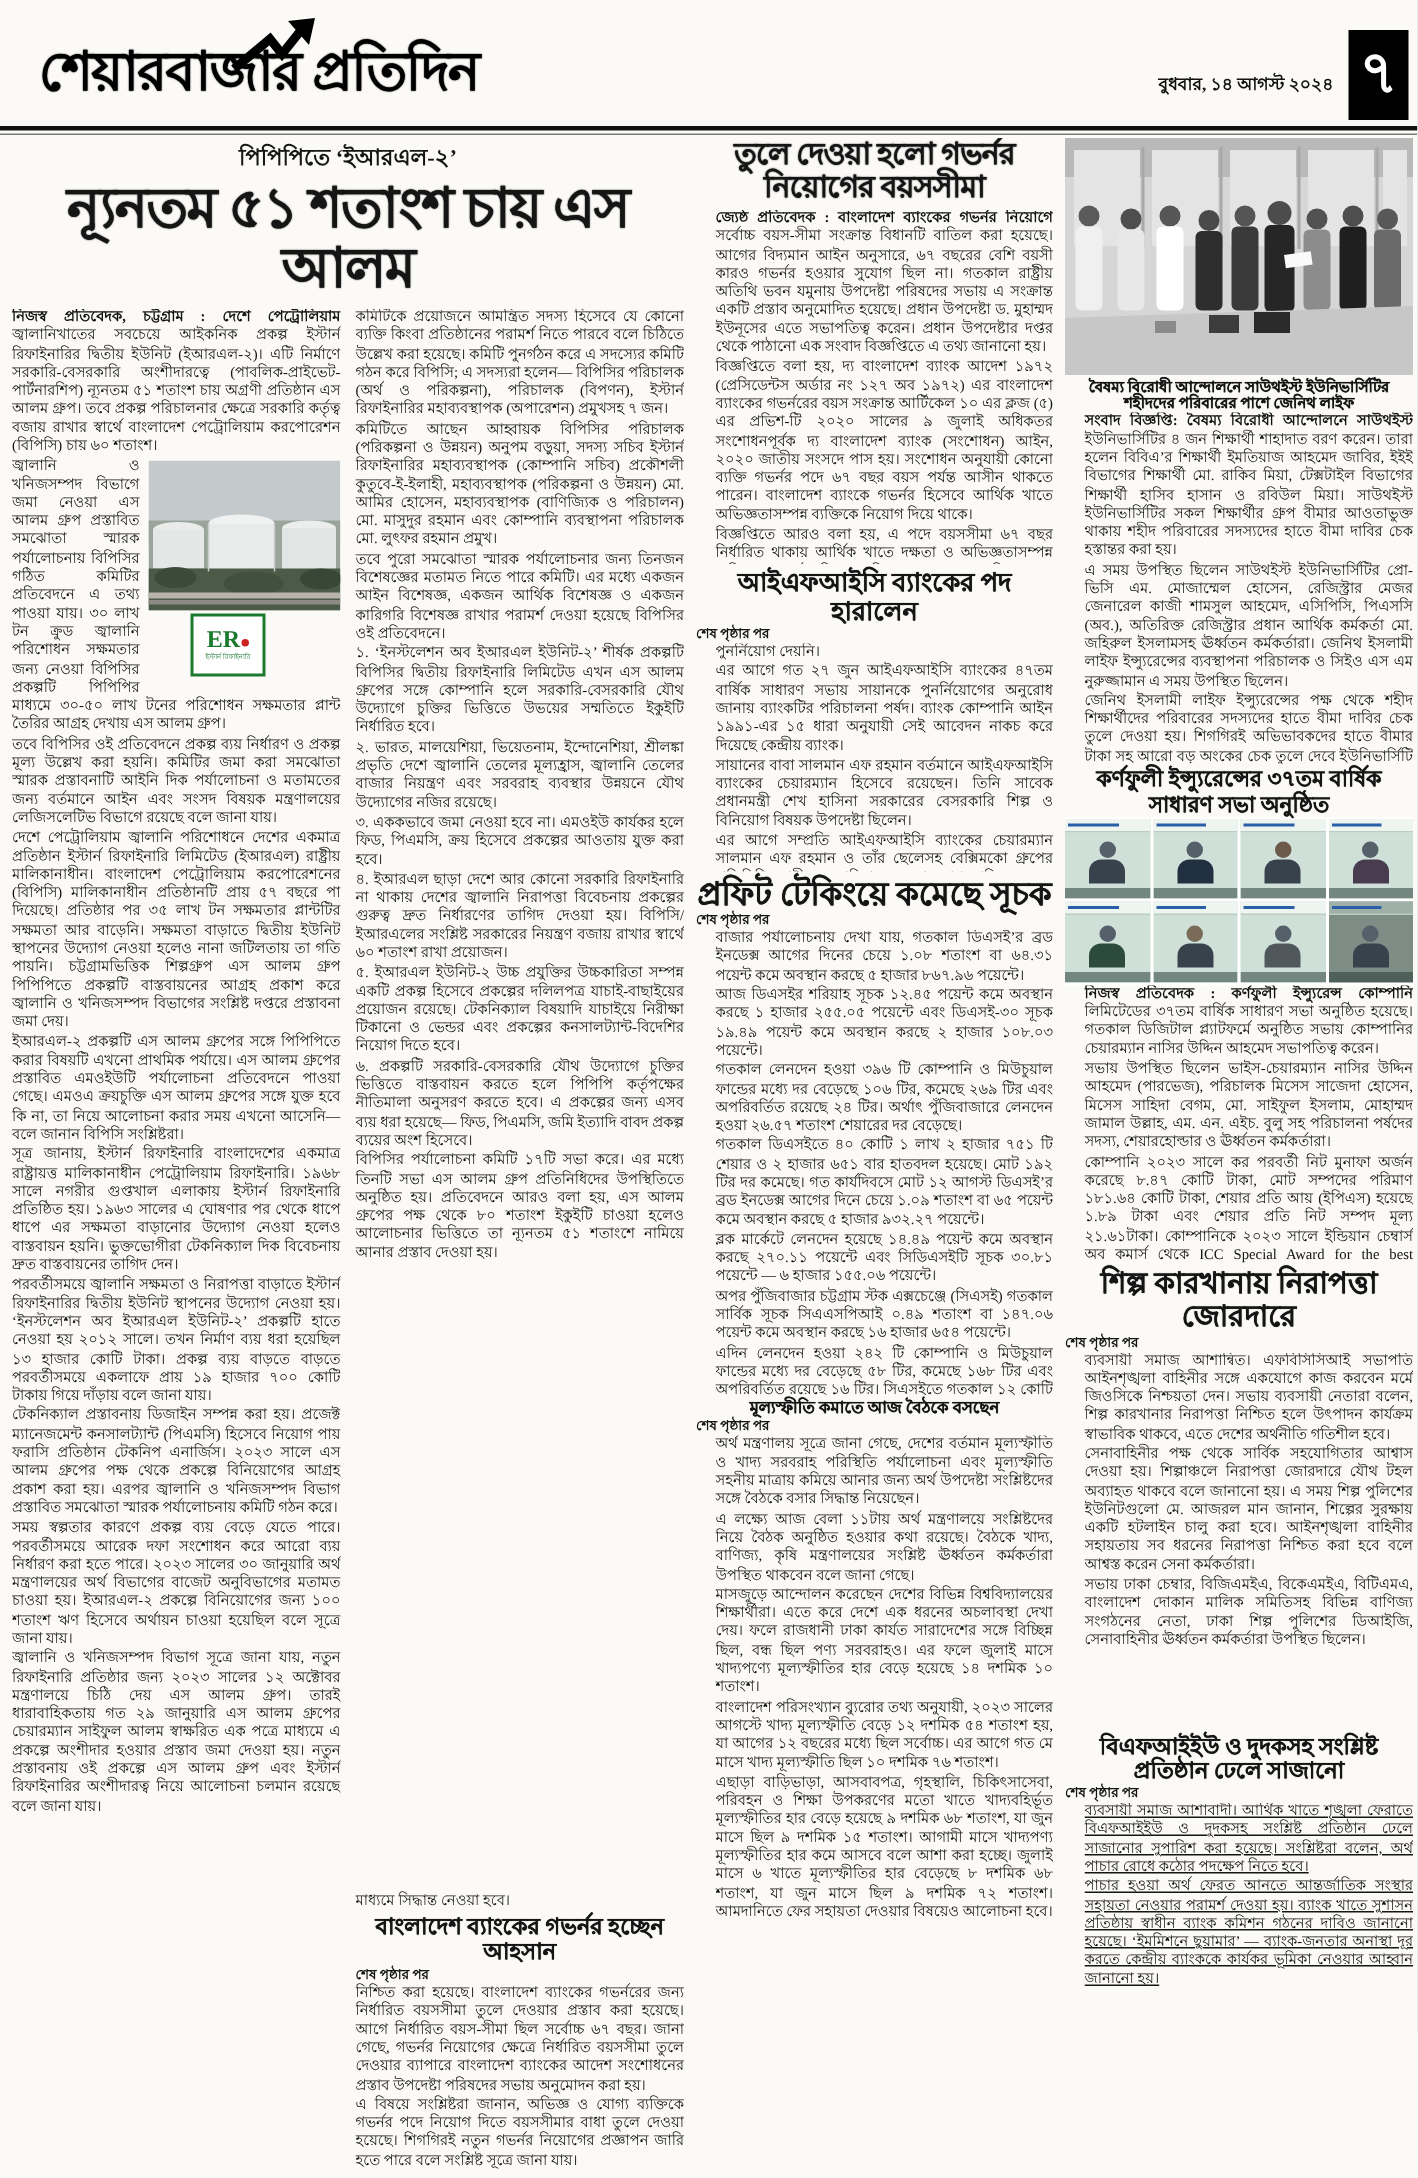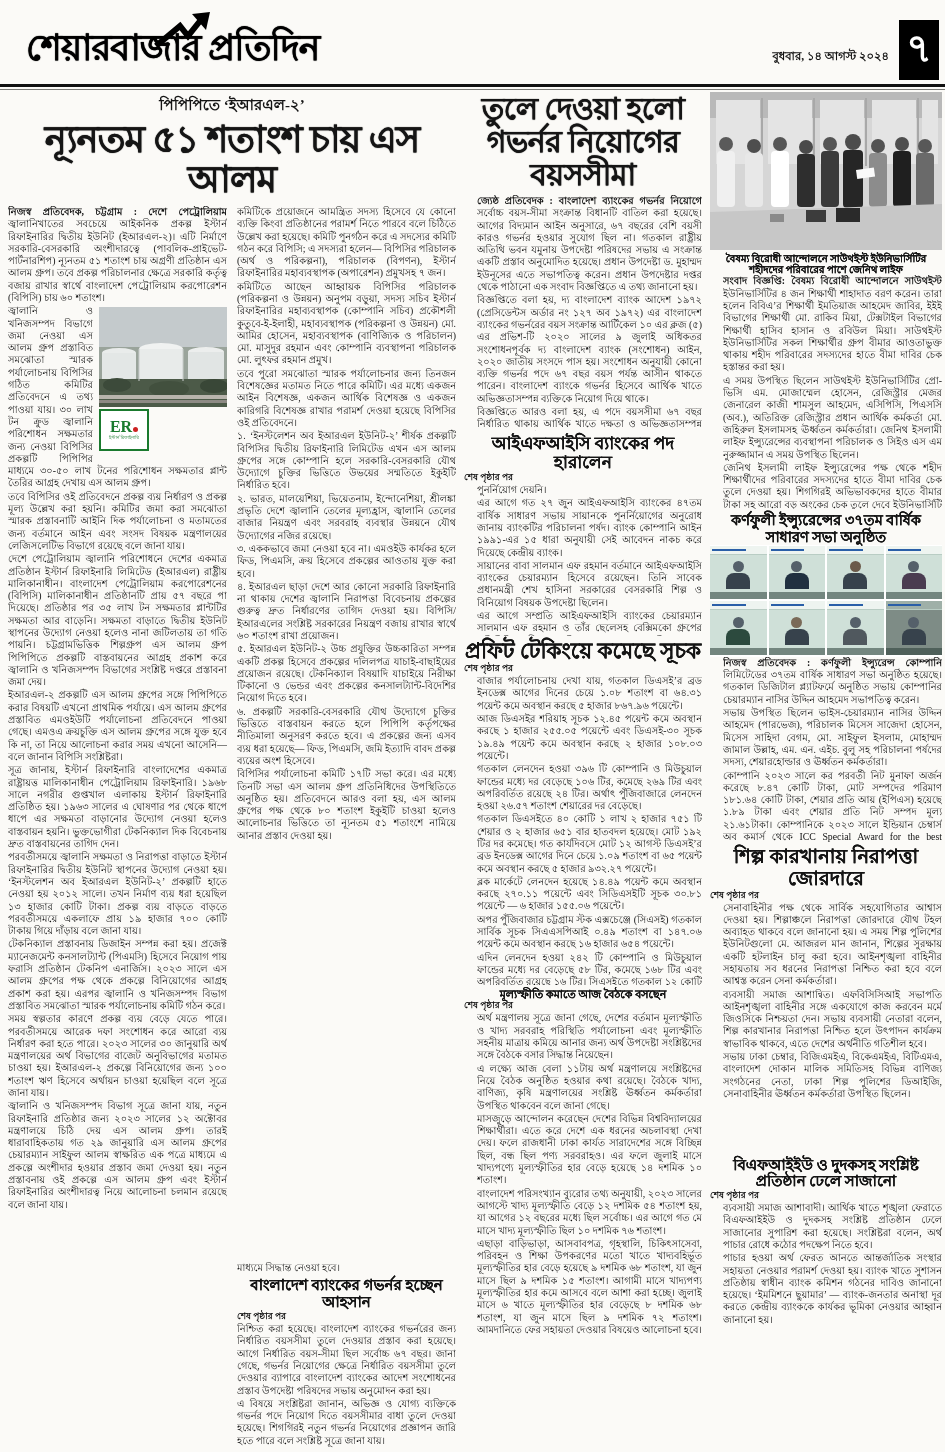--- a/index.html
+++ b/index.html
@@ -32,50 +32,50 @@
   .ncol { width:219px; flex:none; overflow:hidden; display:flex; flex-direction:column; }
   .flow { flex:1 1 auto; overflow:hidden; }
 
   p.b { font-size:9.8px; line-height:12.3px; text-align:justify; color:#121212; margin-bottom:1px; }
   p.b.first::first-line { font-weight:700; }
 
   
   .lead-fig { float:right; width:128px; margin:2px 0 3px 6px; }
   .lead-fig svg { display:block; width:128px; height:100px; }
   .er-logo { width:50px; height:42px; border:2px solid #1a7a2e; background:#fff; margin-top:2px;
-             display:flex; flex-direction:column; align-items:center; justify-content:center; }
+             display:flex; flex-direction:column; align-items:center; justify-content:center;margin-left:28px; }
   .er-letters { font-size:16px; font-weight:900; color:#1a7a2e; line-height:16px; }
   .er-dot { display:inline-block; width:5px; height:5px; background:#cc2222; border-radius:50%; margin-left:1px; }
   .er-cap { font-size:4.5px; color:#1a7a2e; line-height:6px; text-align:center; }
 
   
   .sub-head { text-align:center; font-weight:900; line-height:1.12; text-shadow:0 0 .5px #000; padding-top:3px; }
   .cont-label { font-size:9px; font-weight:700; line-height:11px; margin-bottom:1px; }
 
-  .mid-headline { text-align:center; font-size:30px; line-height:1.1; font-weight:900; letter-spacing:-0.5px;
+  .mid-headline { text-align:center; font-size:20px; line-height:1.1; font-weight:900; letter-spacing:-0.5px;
                   text-shadow:0 0 1px #000; padding:0 0 4px; }
 
   .h-ific { font-size:17px; }
   .h-profit { font-size:21.5px; }
   .h-inflation { font-size:11px; }
   .h-ahsan { font-size:15px; }
   .h-zenith { font-size:10px; }
   .h-karna { font-size:14.5px; }
   .h-industry { font-size:19.5px; }
   .h-bfiu { font-size:15px; }
 
   .blk { overflow:hidden;margin-left:13px; }
   .gov-body { height:236px; }
   .ific-body { height:152px; }
   .profit-body { height:310px; }
   .inflation-body { flex:1 1 auto; }
   .zenith-body { height:234px; }
   .karna-body { height:186px; }
   .industry-body { height:252px; }
-  .bfiu-body { flex:1 1 auto; }
+  .bfiu-body { flex:1 1 auto;text-decoration:underline; }
 
   
   .photo1 { width:232px; height:158px; flex:none; }
   .photo1 svg { display:block; width:232px; height:158px; }
 
   .agm-grid { width:232px; height:112px; flex:none; background:#fff; display:grid;
               grid-template-columns:repeat(4,1fr); grid-template-rows:repeat(2,1fr); gap:2px; padding:1px 0 2px; }
   .tile { position:relative; background:#cfe0d8; overflow:hidden; }
   .tile .thdr { height:9px; background:#eef4f0; border-bottom:1px solid #b9cdc4; display:flex; align-items:center; }
   .tile .thdr i { display:block; width:60%; height:2px; background:#2a5fa8; margin-left:2px; }
@@ -373,22 +373,22 @@
           <p class="b first">নিজস্ব প্রতিবেদক : কর্ণফুলী ইন্স্যুরেন্স কোম্পানি লিমিটেডের ৩৭তম বার্ষিক সাধারণ সভা অনুষ্ঠিত হয়েছে। গতকাল ডিজিটাল প্ল্যাটফর্মে অনুষ্ঠিত সভায় কোম্পানির চেয়ারম্যান নাসির উদ্দিন আহমেদ সভাপতিত্ব করেন।</p>
           <p class="b">সভায় উপস্থিত ছিলেন ভাইস-চেয়ারম্যান নাসির উদ্দিন আহমেদ (পারভেজ), পরিচালক মিসেস সাজেদা হোসেন, মিসেস সাহিদা বেগম, মো. সাইফুল ইসলাম, মোহাম্মদ জামাল উল্লাহ, এম. এন. এইচ. বুলু সহ পরিচালনা পর্ষদের সদস্য, শেয়ারহোল্ডার ও ঊর্ধ্বতন কর্মকর্তারা।</p>
           <p class="b">কোম্পানি ২০২৩ সালে কর পরবর্তী নিট মুনাফা অর্জন করেছে ৮.৪৭ কোটি টাকা, মোট সম্পদের পরিমাণ ১৮১.৬৪ কোটি টাকা, শেয়ার প্রতি আয় (ইপিএস) হয়েছে ১.৮৯ টাকা এবং শেয়ার প্রতি নিট সম্পদ মূল্য ২১.৬১টাকা। কোম্পানিকে ২০২৩ সালে ইন্ডিয়ান চেম্বার্স অব কমার্স থেকে ICC Special Award for the best General Insurance Company in Bangladesh from ASIA Imaging review on the award of 4th Imaging ASIA Insurance award ২০২৩ প্রদান করা হয়।</p>
         </div>
       </article>
 
       <article>
         <h3 class="sub-head h-industry">শিল্প কারখানায় নিরাপত্তা জোরদারে</h3>
         <div class="cont-label">শেষ পৃষ্ঠার পর</div>
         <div class="blk industry-body">
+          <p class="b">ব্যবসায়ী সমাজ আশান্বিত। এফবিসিসিআই সভাপতি আইনশৃঙ্খলা বাহিনীর সঙ্গে একযোগে কাজ করবেন মর্মে জিওসিকে নিশ্চয়তা দেন। সভায় ব্যবসায়ী নেতারা বলেন, শিল্প কারখানার নিরাপত্তা নিশ্চিত হলে উৎপাদন কার্যক্রম স্বাভাবিক থাকবে, এতে দেশের অর্থনীতি গতিশীল হবে।</p>
           <p class="b">সেনাবাহিনীর পক্ষ থেকে সার্বিক সহযোগিতার আশ্বাস দেওয়া হয়। শিল্পাঞ্চলে নিরাপত্তা জোরদারে যৌথ টহল অব্যাহত থাকবে বলে জানানো হয়। এ সময় শিল্প পুলিশের ইউনিটগুলো মে. আজরল মান জানান, শিল্পের সুরক্ষায় একটি হটলাইন চালু করা হবে। আইনশৃঙ্খলা বাহিনীর সহায়তায় সব ধরনের নিরাপত্তা নিশ্চিত করা হবে বলে আশ্বস্ত করেন সেনা কর্মকর্তারা।</p>
-          <p class="b">ব্যবসায়ী সমাজ আশান্বিত। এফবিসিসিআই সভাপতি আইনশৃঙ্খলা বাহিনীর সঙ্গে একযোগে কাজ করবেন মর্মে জিওসিকে নিশ্চয়তা দেন। সভায় ব্যবসায়ী নেতারা বলেন, শিল্প কারখানার নিরাপত্তা নিশ্চিত হলে উৎপাদন কার্যক্রম স্বাভাবিক থাকবে, এতে দেশের অর্থনীতি গতিশীল হবে।</p>
           <p class="b">সভায় ঢাকা চেম্বার, বিজিএমইএ, বিকেএমইএ, বিটিএমএ, বাংলাদেশ দোকান মালিক সমিতিসহ বিভিন্ন বাণিজ্য সংগঠনের নেতা, ঢাকা শিল্প পুলিশের ডিআইজি, সেনাবাহিনীর ঊর্ধ্বতন কর্মকর্তারা উপস্থিত ছিলেন।</p>
         </div>
       </article>
 
       <article style="display:flex;flex-direction:column;flex:1 1 auto;overflow:hidden">
         <h3 class="sub-head h-bfiu">বিএফআইইউ ও দুদকসহ সংশ্লিষ্ট প্রতিষ্ঠান ঢেলে সাজানো</h3>
         <div class="cont-label">শেষ পৃষ্ঠার পর</div>
         <div class="blk bfiu-body">
           <p class="b">ব্যবসায়ী সমাজ আশাবাদী। আর্থিক খাতে শৃঙ্খলা ফেরাতে বিএফআইইউ ও দুদকসহ সংশ্লিষ্ট প্রতিষ্ঠান ঢেলে সাজানোর সুপারিশ করা হয়েছে। সংশ্লিষ্টরা বলেন, অর্থ পাচার রোধে কঠোর পদক্ষেপ নিতে হবে।</p>
           <p class="b">পাচার হওয়া অর্থ ফেরত আনতে আন্তর্জাতিক সংস্থার সহায়তা নেওয়ার পরামর্শ দেওয়া হয়। ব্যাংক খাতে সুশাসন প্রতিষ্ঠায় স্বাধীন ব্যাংক কমিশন গঠনের দাবিও জানানো হয়েছে। ‘ইমমিশনে ছুয়ামার’ — ব্যাংক-জনতার অনাস্থা দূর করতে কেন্দ্রীয় ব্যাংককে কার্যকর ভূমিকা নেওয়ার আহ্বান জানানো হয়।</p>

